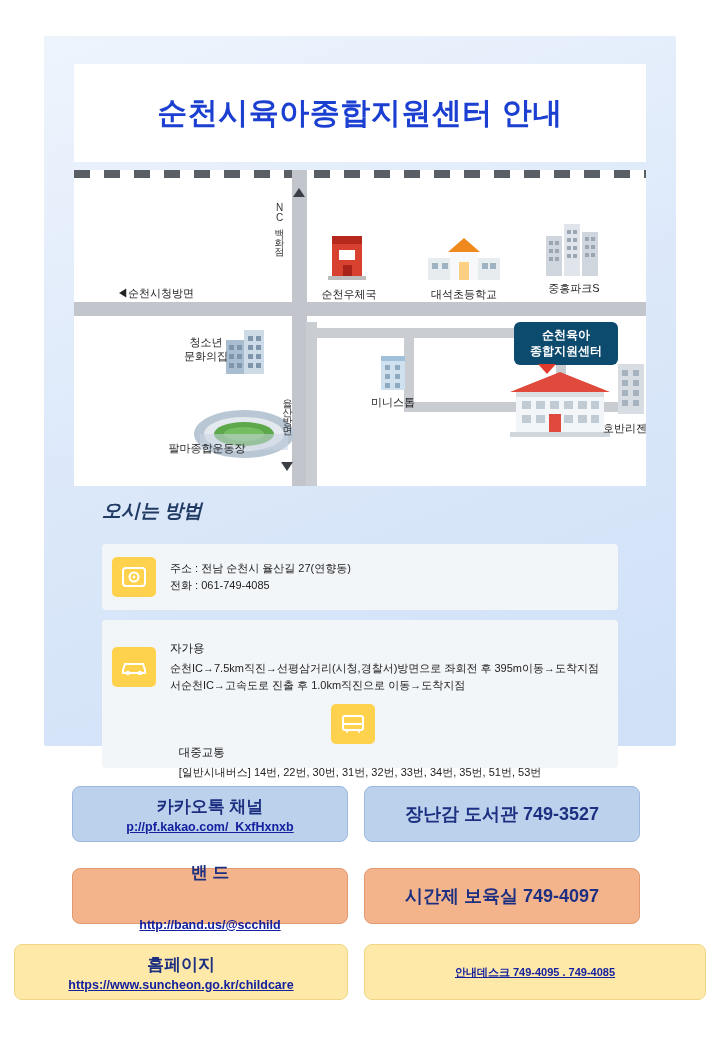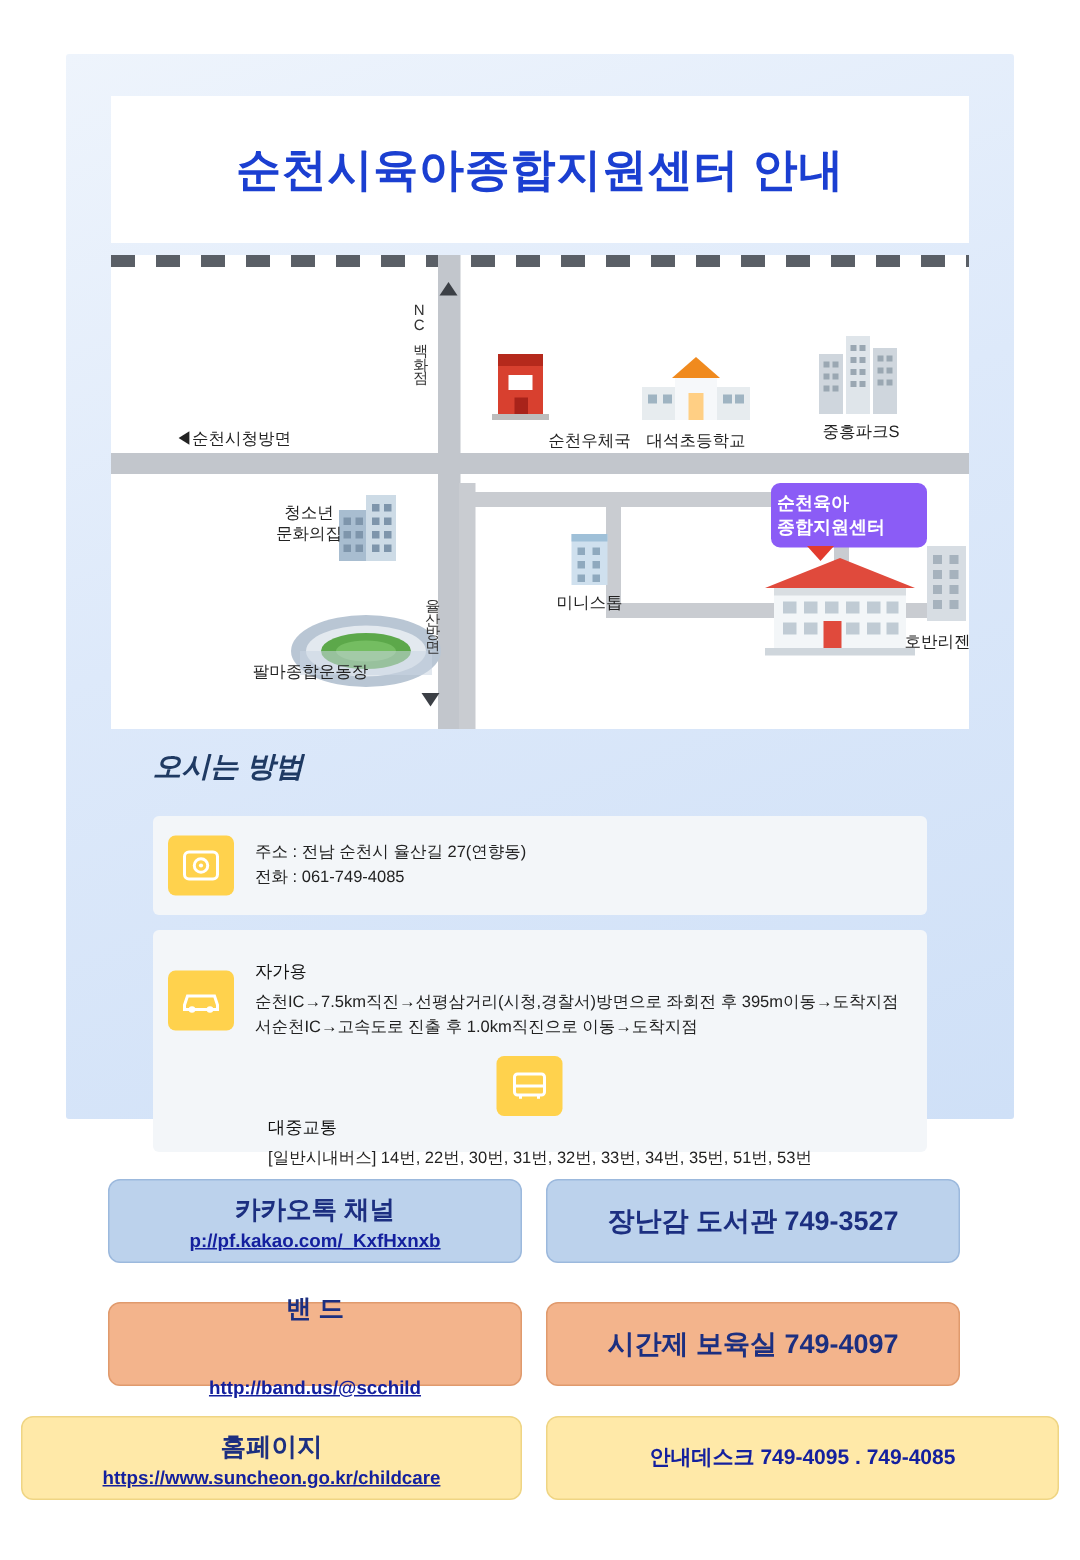--- a/index.html
+++ b/index.html
@@ -134,25 +134,26 @@
   
   .bld { position: absolute; }
 
   
   .callout {
     position: absolute;
     left: 440px;
     top: 152px;
     width: 96px;
     padding: 6px 4px;
-    background: #8b5cf6;
+    background: #0c4a6e;
     border-radius: 6px;
     color: #ffffff;
     font-size: 12px;
     font-weight: bold;
+    text-align: center;
     line-height: 1.3;
   }
   .callout:after {
     content: "";
     position: absolute;
     left: 24px;
     bottom: -9px;
     width: 0; height: 0;
     border-left: 9px solid transparent;
     border-right: 9px solid transparent;
@@ -235,21 +236,21 @@
   .btn-yellow { background: #ffe9a8; border: 1px solid #efd584; }
 
   .b1 { left: 72px; top: 786px; width: 276px; height: 56px; }
   .b2 { left: 364px; top: 786px; width: 276px; height: 56px; }
   .b3 { left: 72px; top: 868px; width: 276px; height: 56px; }
   .b4 { left: 364px; top: 868px; width: 276px; height: 56px; }
   .b5 { left: 14px; top: 944px; width: 334px; height: 56px; }
   .b6 { left: 364px; top: 944px; width: 342px; height: 56px; }
 
   .b-title-lg { font-size: 18px; font-weight: bold; color: #1c2f80; }
-  .b-inline { font-size: 14px; font-weight: bold; color: #14209e; }
+  .b-inline { font-size: 11px; font-weight: bold; color: #14209e; text-decoration: underline; }
 </style>
 </head>
 <body>
 
 <div class="poster">
 
   <div class="title-band">
     <div class="title-text">순천시육아종합지원센터 안내</div>
   </div>
 
@@ -269,21 +270,21 @@
 
     <div class="place-label" style="left:22px; top:117px;margin-left:21px;">◀순천시청방면</div>
 
     <svg class="bld" style="left:252px; top:62px;" width="44" height="52" viewBox="0 0 44 52">
       <rect x="6" y="10" width="30" height="34" fill="#d8402f"></rect>
       <rect x="6" y="4" width="30" height="8" fill="#b5291c"></rect>
       <rect x="13" y="18" width="16" height="10" fill="#ffffff"></rect>
       <rect x="17" y="33" width="9" height="11" fill="#a8231a"></rect>
       <rect x="2" y="44" width="38" height="4" fill="#bdbdbd"></rect>
     </svg>
-    <div class="place-label" style="left:240px; top:118px; width:70px;margin-left:44px;">순천우체국</div>
+    <div class="place-label" style="left:240px; top:118px; width:70px;">순천우체국</div>
 
     <svg class="bld" style="left:352px; top:62px;" width="76" height="54" viewBox="0 0 76 54">
       <rect x="2" y="26" width="24" height="22" fill="#e7ecef"></rect>
       <rect x="50" y="26" width="24" height="22" fill="#e7ecef"></rect>
       <rect x="24" y="18" width="28" height="30" fill="#f6f8fa"></rect>
       <polygon points="22,20 38,6 54,20" fill="#f08a1e"></polygon>
       <rect x="33" y="30" width="10" height="18" fill="#ffcf84"></rect>
       <rect x="6" y="31" width="6" height="6" fill="#9fb4c2"></rect>
       <rect x="16" y="31" width="6" height="6" fill="#9fb4c2"></rect>
       <rect x="56" y="31" width="6" height="6" fill="#9fb4c2"></rect>

